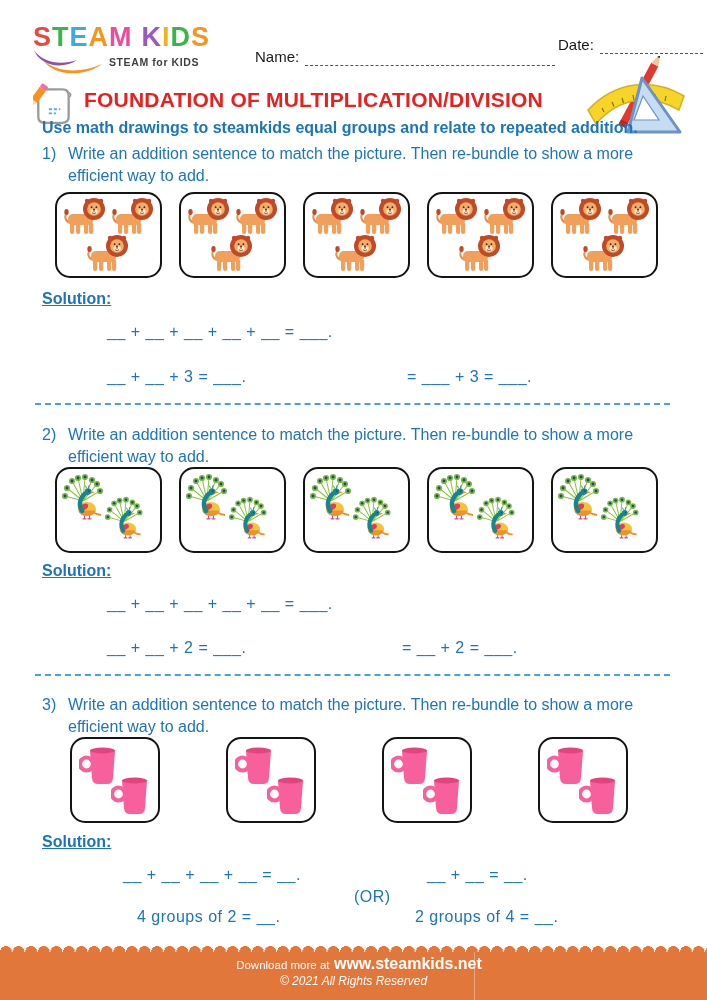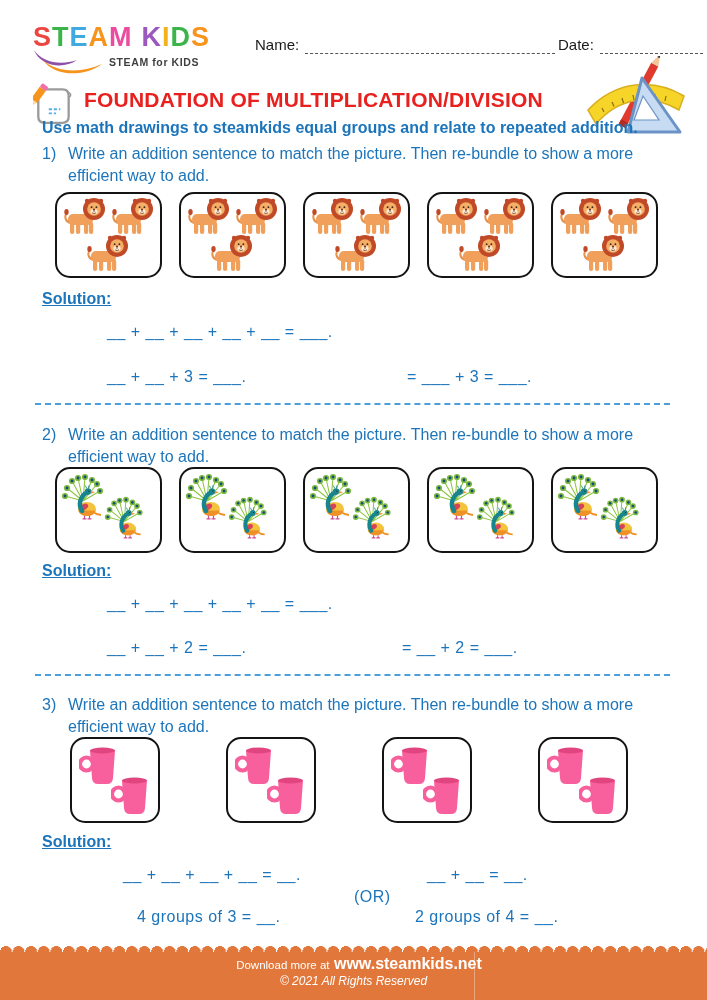--- a/index.html
+++ b/index.html
@@ -161,21 +161,21 @@
 
   <div class="logo-block">
     <span class="logo-word"><span style="color: rgb(234, 71, 66);">S</span><span style="color: rgb(59, 181, 74);">T</span><span style="color: rgb(63, 169, 224);">E</span><span style="color: rgb(247, 148, 30);">A</span><span style="color: rgb(234, 77, 158);">M</span></span><span class="logo-gap"></span><span class="logo-word"><span style="color: rgb(155, 89, 192);">K</span><span style="color: rgb(242, 178, 29);">I</span><span style="color: rgb(59, 181, 74);">D</span><span style="color: rgb(247, 148, 30);">S</span></span>
     <svg class="logo-swoosh" width="80" height="28" viewBox="0 0 80 28">
       <path d="M1,1 C9,13 27,17 44,11 C30,21 7,17 1,1 Z" fill="#8E4FA8"></path>
       <path d="M10,11 C22,23 48,25 69,15 C51,29 20,27 10,11 Z" fill="#F7941D"></path>
     </svg>
     <div class="logo-tagline">STEAM for KIDS</div>
   </div>
 
-  <div class="field" style="left:255px;top:36px;width:300px;justify-content:flex-end;">
+  <div class="field" style="left:255px;top:48px;width:300px;justify-content:flex-end;">
     <span class="lbl">Name:</span>
     <div class="dash-line" style="flex:1;"></div>
   </div>
   <div class="field" style="left:558px;top:36px;width:145px;justify-content:space-between;">
     <span class="lbl">Date:</span>
     <div class="dash-line" style="flex:1;"></div>
   </div>
 
   <svg class="title-icon" width="42" height="44" viewBox="0 0 40 42">
       <use href="#sym-writing"></use>
@@ -347,21 +347,21 @@
       <svg class="sprite mug m2" viewBox="0 0 38 42">
           <use href="#sym-mug"></use>
         </svg>
     </div>
   </div>
 
   <div class="sol-label" style="top:833px;">Solution:</div>
   <div class="eq" style="left:104px;top:866px;">__ + __ + __ + __ = __.</div>
   <div class="eq" style="left:408px;top:866px;">__ + __ = __.</div>
   <div class="eq" style="left:335px;top:888px;">(OR)</div>
-  <div class="eq" style="left:118px;top:908px;">4 groups of 3 = __.</div>
+  <div class="eq" style="left:118px;top:908px;">4 groups of 2 = __.</div>
   <div class="eq" style="left:396px;top:908px;">2 groups of 4 = __.</div>
 
   <div class="footer-scallops"></div>
   <div class="footer-body"></div>
   <div class="footer-divider"></div>
   <div class="footer-line1">
     <span class="pre">Download more at</span>
     <span class="site">www.steamkids.net</span>
   </div>
   <div class="footer-line2">© 2021 All Rights Reserved</div>

